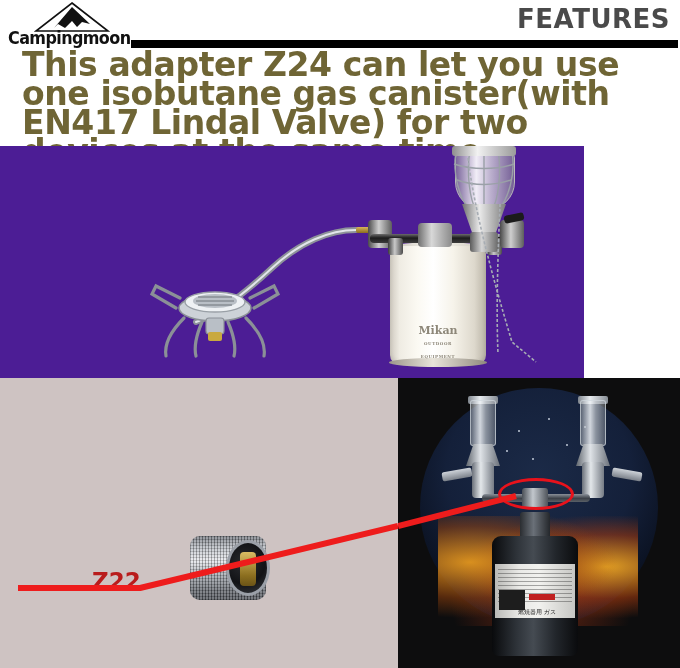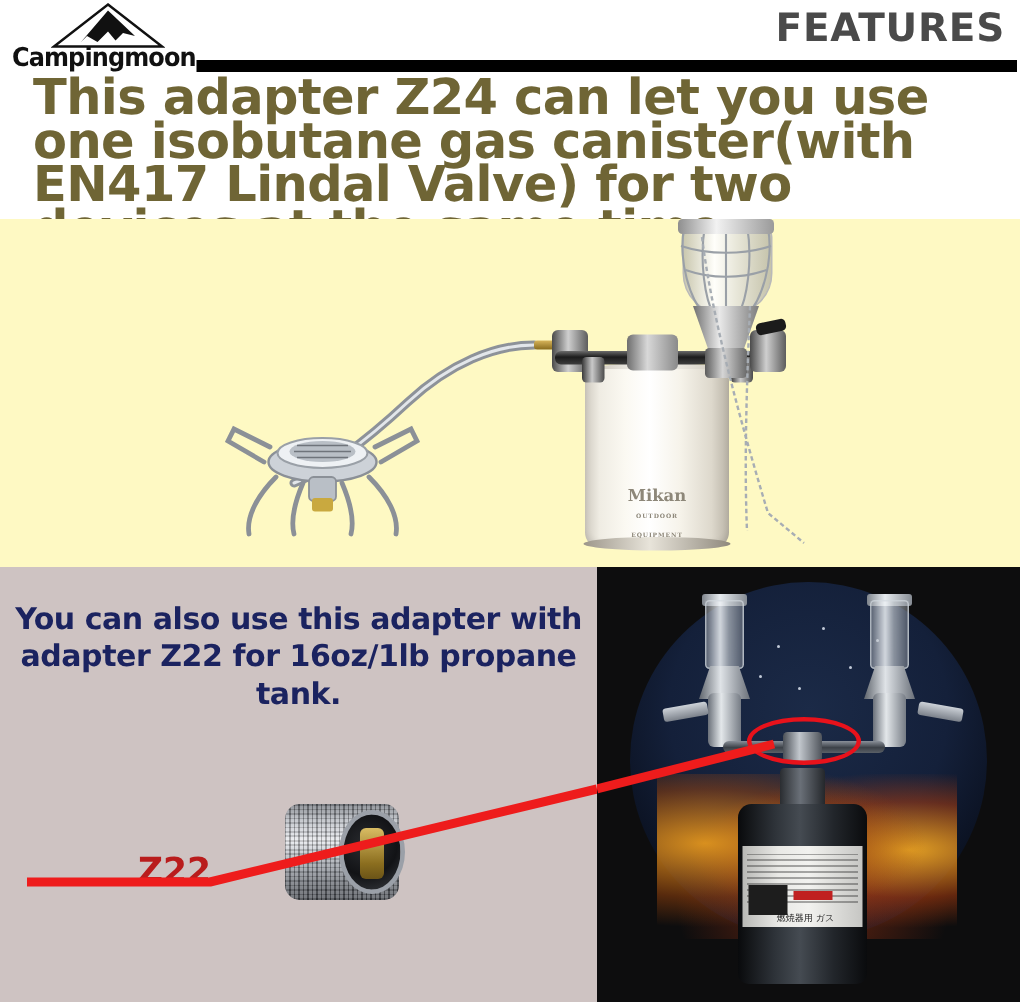--- a/index.html
+++ b/index.html
@@ -75,22 +75,22 @@
     font-size: 33px;
     line-height: 29px;
     color: #6f6535;
     letter-spacing: -0.4px;
   }
 
   
   #hero-photo {
     position: absolute;
     left: 0; top: 146px;
-    width: 680px; height: 232px;
-    background: #fef9c3;
+    width: 584px; height: 232px;
+    background: #4c1d95;
     overflow: hidden;
   }
 
   
   .stove-wrap { position:absolute; left:150px; top:122px; width:130px; height:90px; }
 
   
   .canister {
     position: absolute;
     left: 390px; top: 100px;
@@ -503,21 +503,20 @@
     <svg class="chain" viewBox="0 0 110 212">
       <g stroke="#a7adb4" stroke-width="1.6" fill="none" stroke-dasharray="3 2">
         <path d="M28 2 C 34 52, 52 120, 72 186 L 96 206"></path>
         <path d="M60 48 C 58 96, 56 150, 58 198"></path>
       </g>
     </svg>
   </div>
 
   <div id="bottom-left">
 
-    <div id="subhead">You can also use this adapter with adapter Z22 for 16oz/1lb propane tank.</div>
 
     <div id="z22-label">Z22</div>
 
     <div id="z22-photo">
       <div class="z22-body"></div>
       <div class="z22-knurl"></div>
       <div class="z22-face"></div>
       <div class="z22-pin"></div>
     </div>
 

